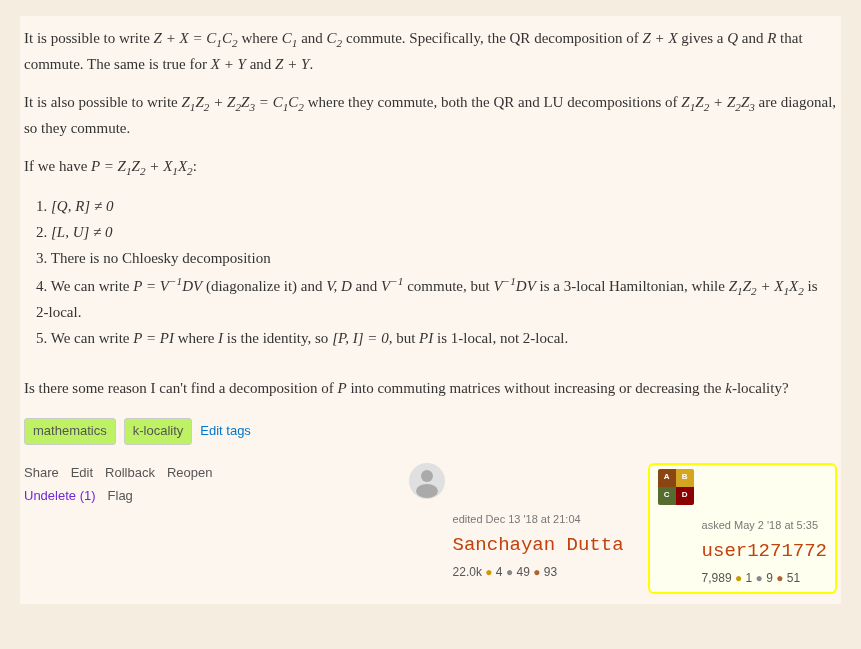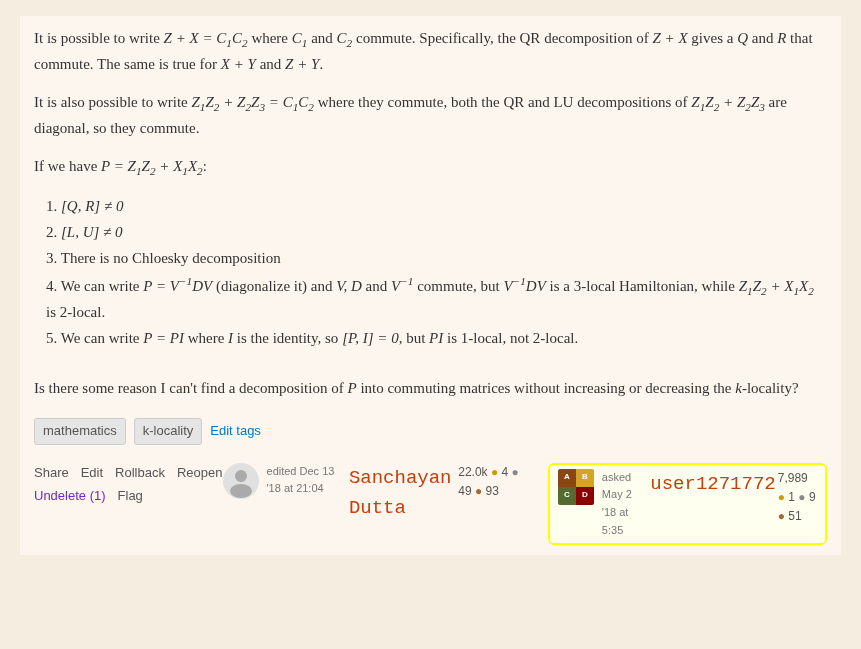--- a/index.html
+++ b/index.html
@@ -5,39 +5,39 @@
     * { box-sizing: border-box; margin: 0; padding: 0; }
     body {
       font-family: Georgia, 'Times New Roman', serif;
       font-size: 15px;
       background-color: #f5ede0;
       color: #333;
       padding: 16px 20px;
     }
     .content-area {
       background-color: #fdf6ee;
-      padding: 10px 14px;
+      padding: 10px 4px;
       line-height: 1.6;
     }
     p {
       margin-bottom: 14px;
     }
     .list-item {
       margin: 2px 12px;
     }
     .tags-row {
       display: flex;
       align-items: center;
       gap: 8px;
       margin-top: 18px;
       margin-bottom: 18px;
     }
     .tag {
       display: inline-block;
-      background: #e5e5e5;
+      background: #bef264;
       border: 1px solid #ccc;
       border-radius: 3px;
       padding: 2px 8px;
       font-size: 13px;
       font-family: Arial, sans-serif;
       color: #555;
     }
     .edit-tags {
       font-size: 13px;
       color: #0077cc;
@@ -87,22 +87,23 @@
       font-size: 12px;
     }
     .user-avatar {
       width: 36px;
       height: 36px;
       border-radius: 2px;
       flex-shrink: 0;
     }
     .user-info {
       display: flex;
-      flex-direction: row;
+      flex-direction: column;
       gap: 2px;
+      margin-top: 48px;
     }
     .user-meta {
       color: #777;
       font-size: 11px;
     }
     .user-name-link {
       color: #c2410c;
       font-size: 19px;
       cursor: pointer;
       font-family: Liberation Mono, monospace;

